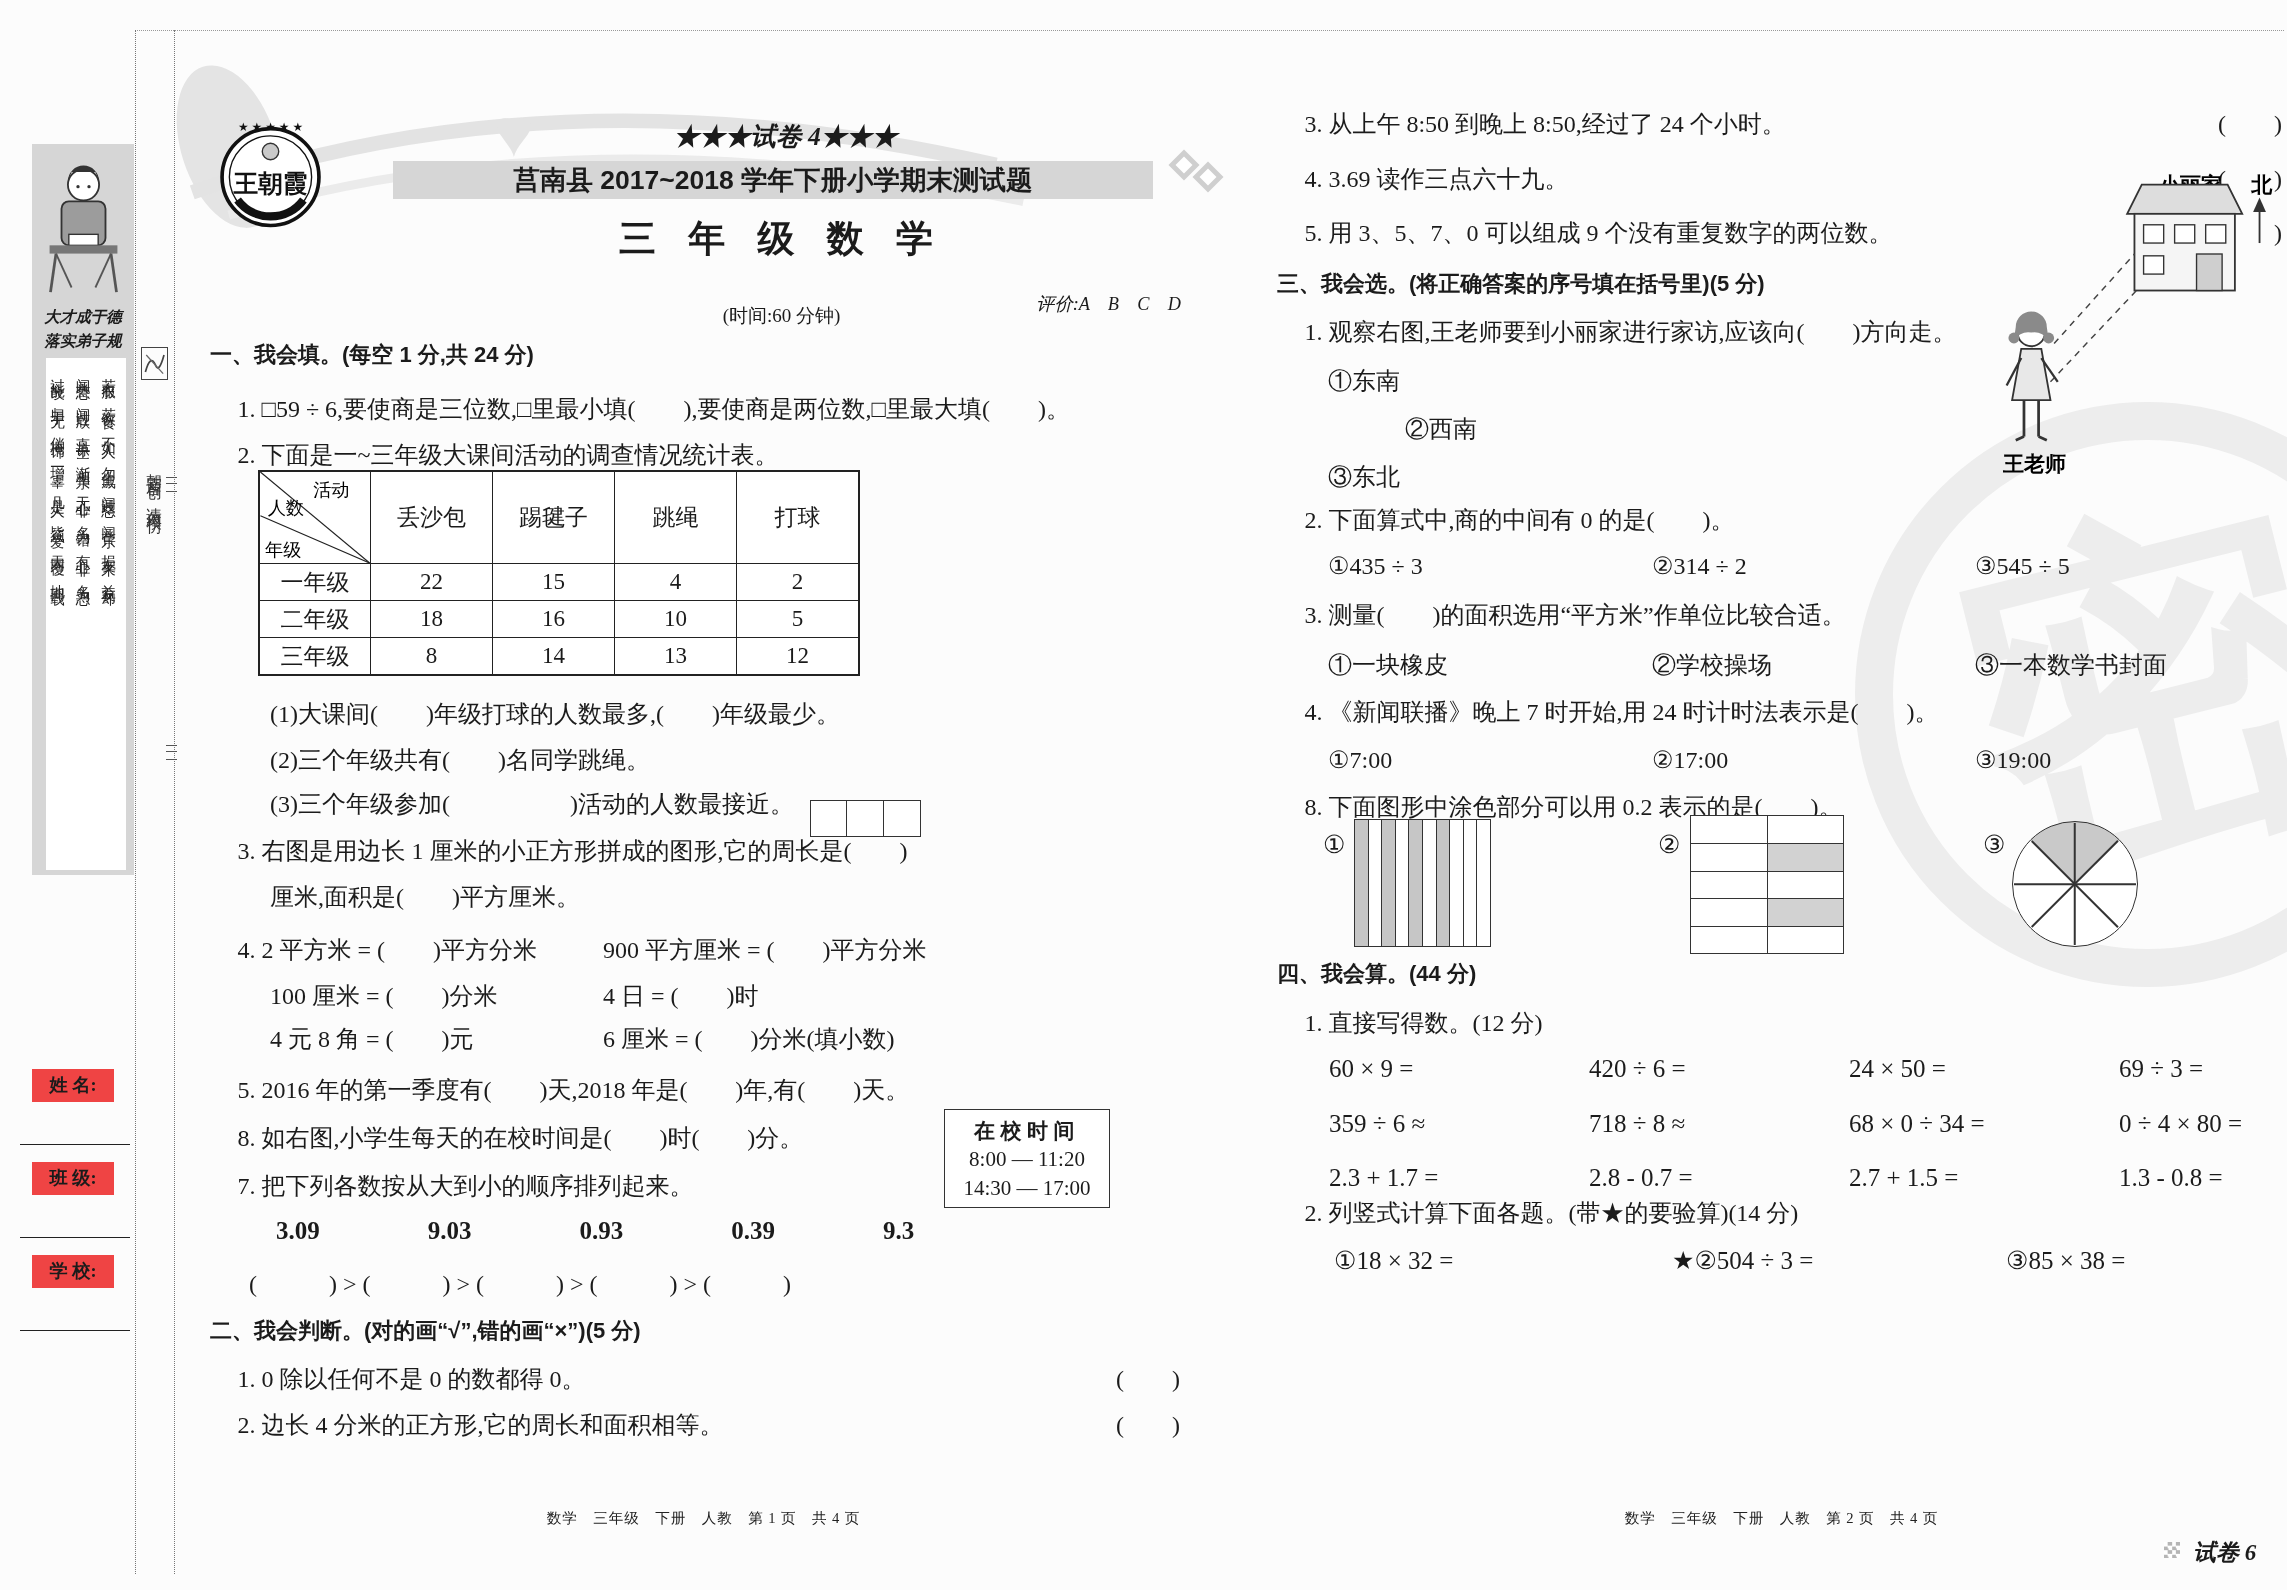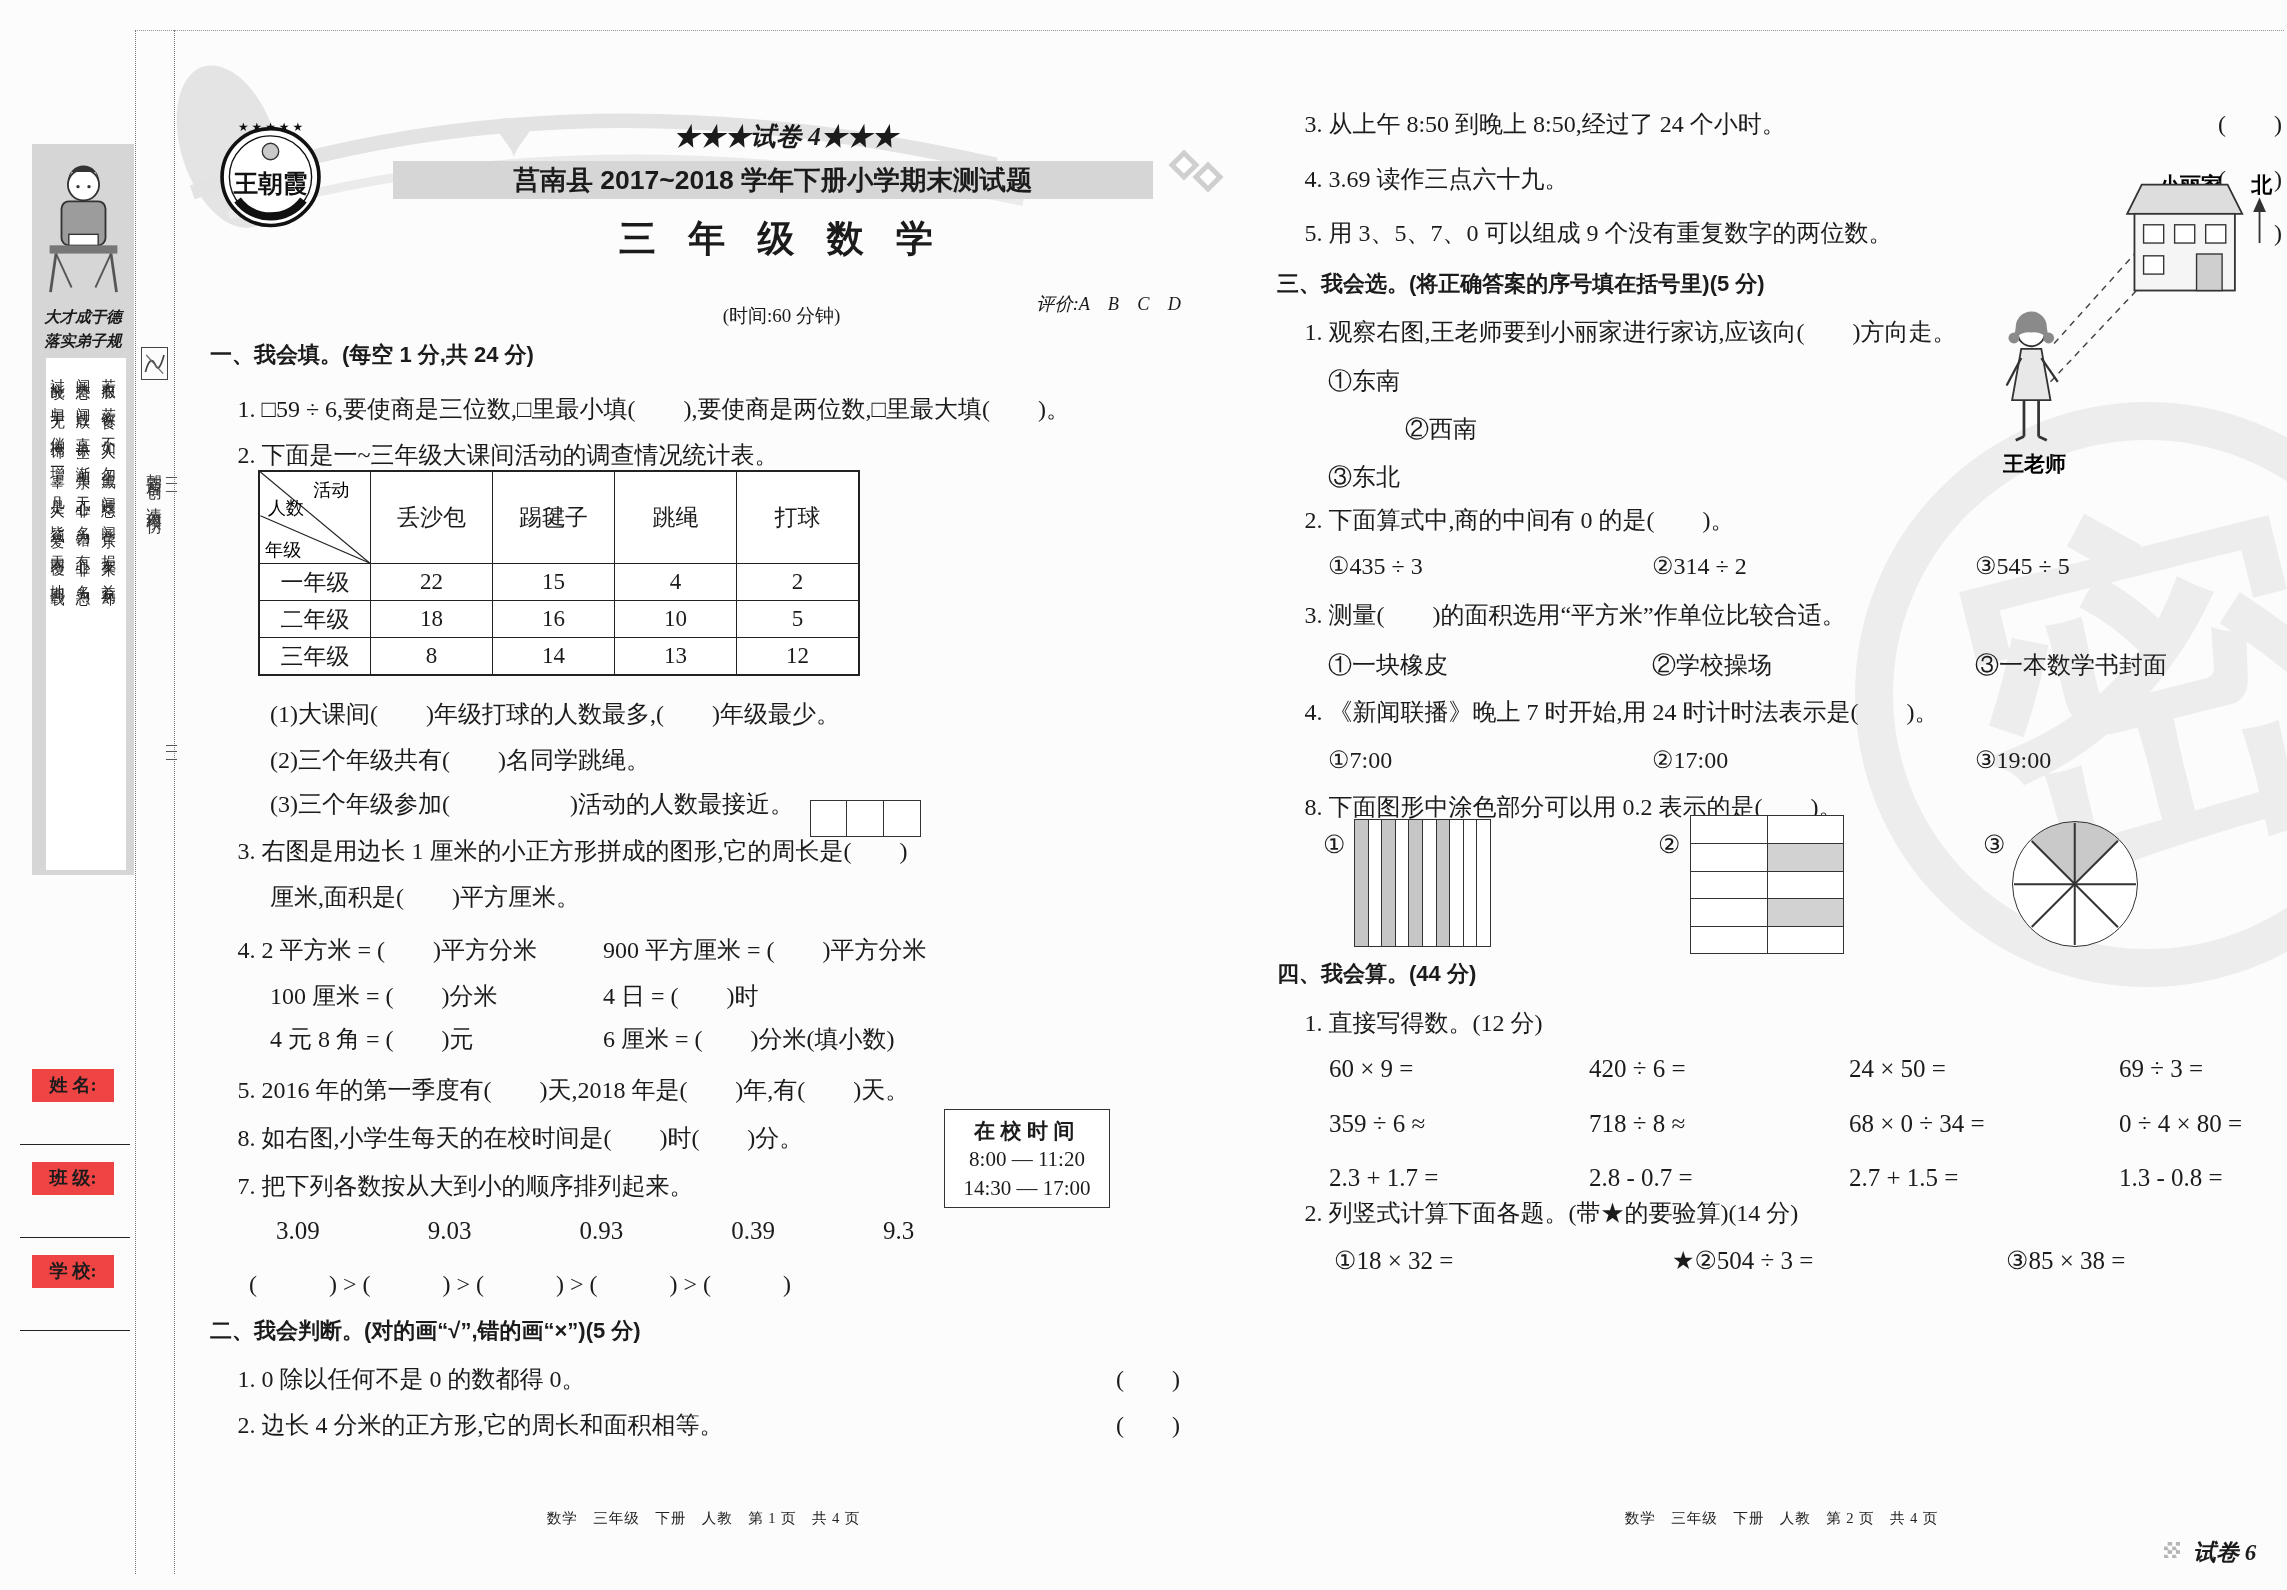--- a/index.html
+++ b/index.html
@@ -54,21 +54,21 @@
   .corner-cell { position:relative; }
   .hdr-cell { font-size:22px; }
   
   .sq3 { display:flex; }
   .sq3 > div { width:37px; height:37px; border:1.8px solid #333; border-left:none; background:#fff; }
   .sq3 > div:first-child { border-left:1.8px solid #333; }
   .timebox { width:166px; height:99px; border:1.8px solid #333; background:#fff; text-align:center;
              font-size:21px; padding-top:5.5px; }
   .timebox .tb-title { font-weight:bold; font-family:"Liberation Sans",sans-serif; letter-spacing:5.5px; }
   .timebox div { line-height:29px; }
-  .numbers-row { display:flex; gap:108px; font-size:25px; padding-left:66px; }
+  .numbers-row { display:flex; gap:108px; font-size:25px; padding-left:66px;font-weight:bold; }
   
   .figstrips { width:137px; height:128px; border:1.8px solid #333; display:flex; background:#fff; }
   .figstrips .strip { flex:1; border-left:0.9px solid #333; }
   .figstrips .strip:first-child { border-left:none; }
   .figstrips .strip.shaded { background:#c6c6c6; }
   .figgrid { width:154px; height:139px; border:1.8px solid #333; display:grid;
              grid-template-columns:1fr 1fr; grid-template-rows:repeat(5,1fr); background:#fff; }
   .figgrid .cell { border-left:1.4px solid #333; border-top:1.4px solid #333; }
   .figgrid .cell:nth-child(2n+1){ border-left:none; }
   .figgrid .cell:nth-child(-n+2){ border-top:none; }

